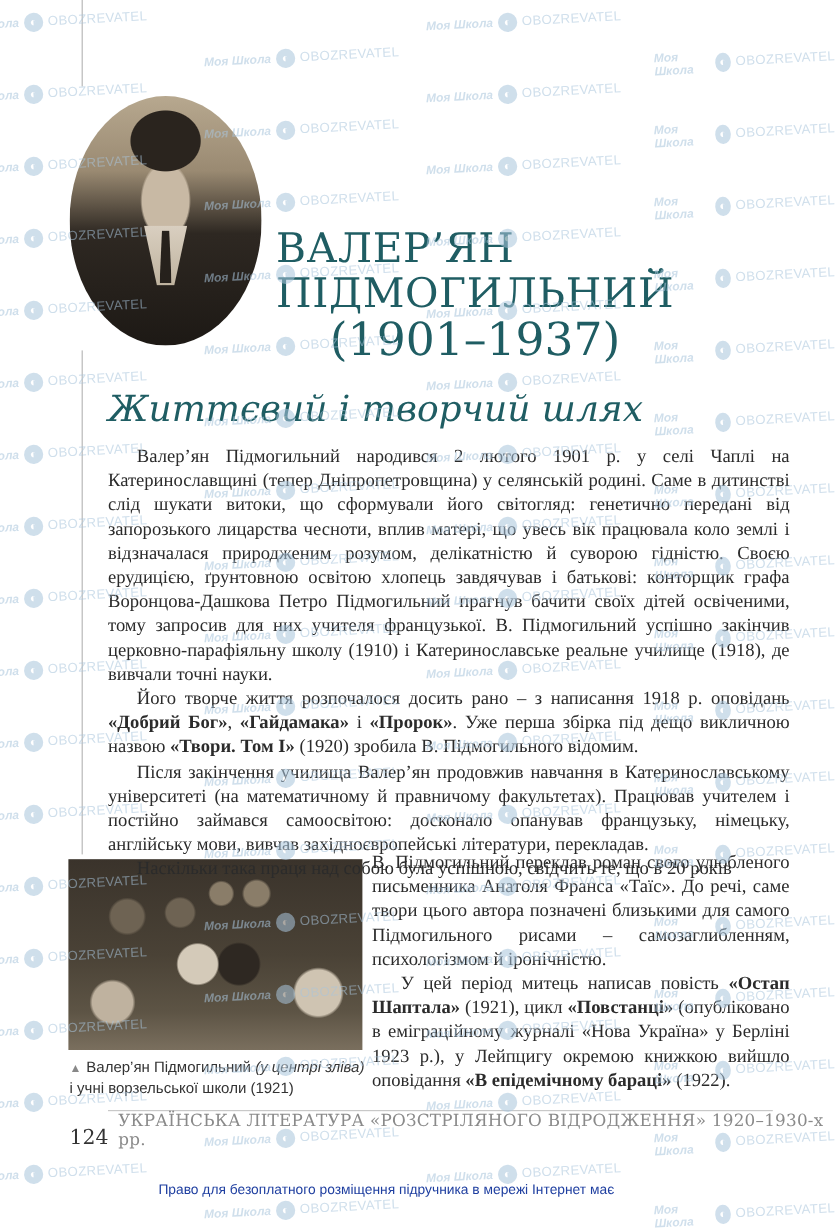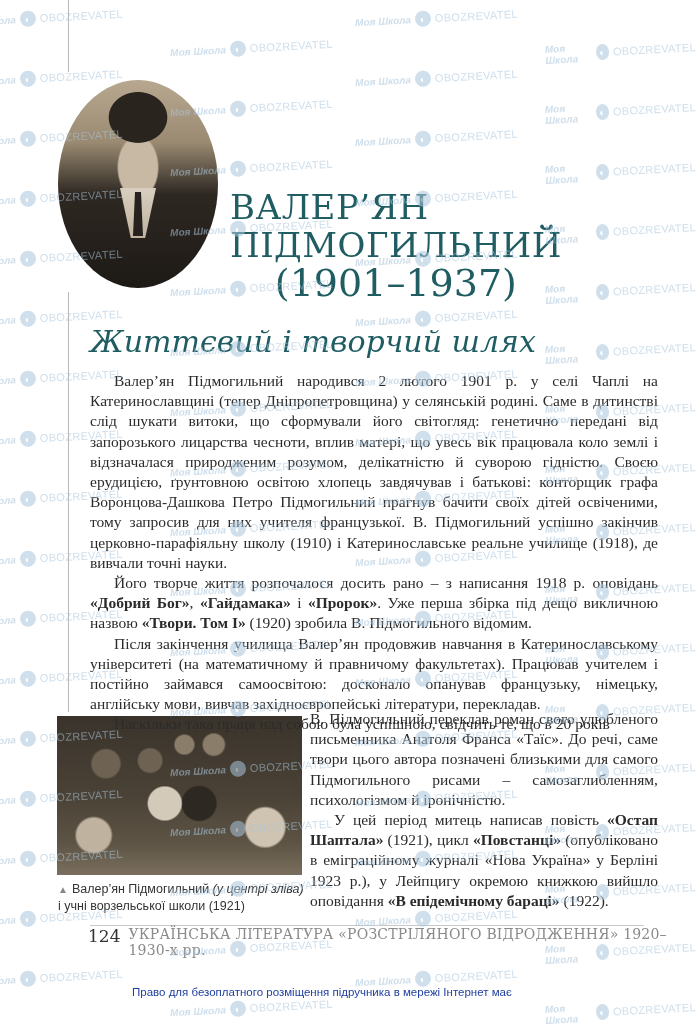--- a/index.html
+++ b/index.html
@@ -87,21 +87,21 @@
   }
   .caption {
     position:absolute; left:58px; top:881px; width:250px;
     font-family:"Liberation Sans", sans-serif; font-size:12.5px; line-height:16px; color:#333; z-index:2;
   }
   .caption .tri { color:#888; font-size:10px; margin-right:4px; }
   .caption i { font-style:italic; }
 
   .footer-rule { position:absolute; left:90px; top:925px; width:554px; height:1px; background:#c8c8c8; }
   .footer {
-    position:absolute; left:58px; top:926px; display:flex; align-items:flex-start; gap:8px; z-index:2;margin-left:30px;
+    position:absolute; left:58px; top:926px; display:flex; align-items:flex-end; gap:8px; z-index:2;
   }
   .footer .page-num { font-family:"DejaVu Serif", serif; font-size:17px; color:#333; }
   .footer .running { font-family:"DejaVu Serif", serif; font-size:14px; color:#8a8a8a; letter-spacing:0.2px; }
 
   .rights {
     position:absolute; left:90px; top:985px; z-index:2;
     font-family:"Liberation Sans", sans-serif; font-size:11.5px; line-height:15px; color:#1f3fa0;margin-left:42px;
   }
 </style>
 </head>

